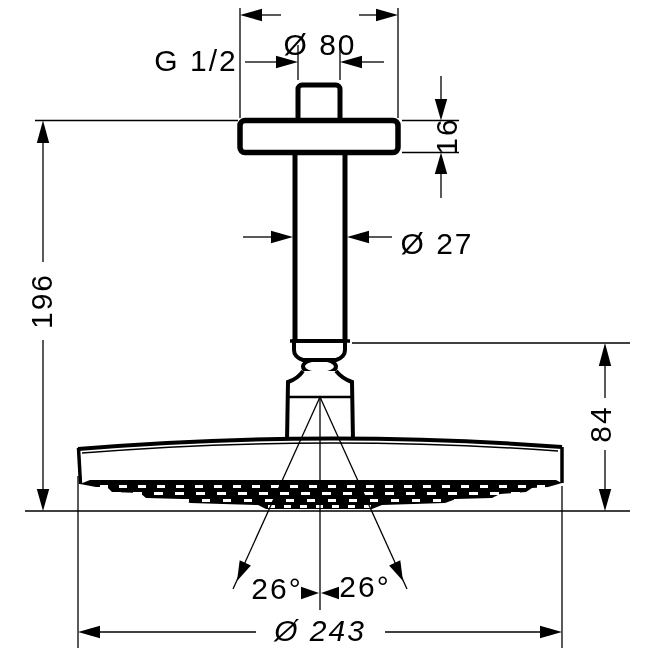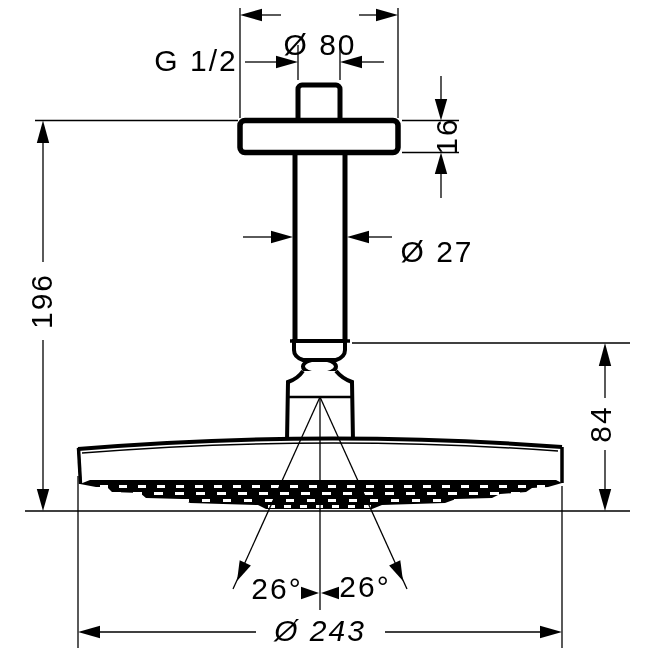--- a/index.html
+++ b/index.html
@@ -125,21 +125,21 @@
       <polygon points="562,632 540,625.8 540,638.2" fill="#000" stroke="none"></polygon>
     </g>
   </svg>
 
   <div class="dim-label" style="left:320px;top:15px;margin-top:30px;">Ø 80</div>
 
   <div class="dim-label" style="left:196px;top:61px;">G 1/2</div>
 
   <div class="dim-label rot" style="left:447px;top:136px;">16</div>
 
-  <div class="dim-label" style="left:437px;top:252px;">Ø 27</div>
+  <div class="dim-label" style="left:437px;top:244px;">Ø 27</div>
 
   <div class="dim-label rot" style="left:42px;top:301px;">196</div>
 
   <div class="dim-label rot" style="left:601px;top:424px;">84</div>
 
   <div class="dim-label" style="left:277px;top:589px;">26°</div>
 
   <div class="dim-label" style="left:365px;top:587px;">26°</div>
 
   <div class="dim-label" style="left:320px;top:631px;font-style:italic;">Ø 243</div>

